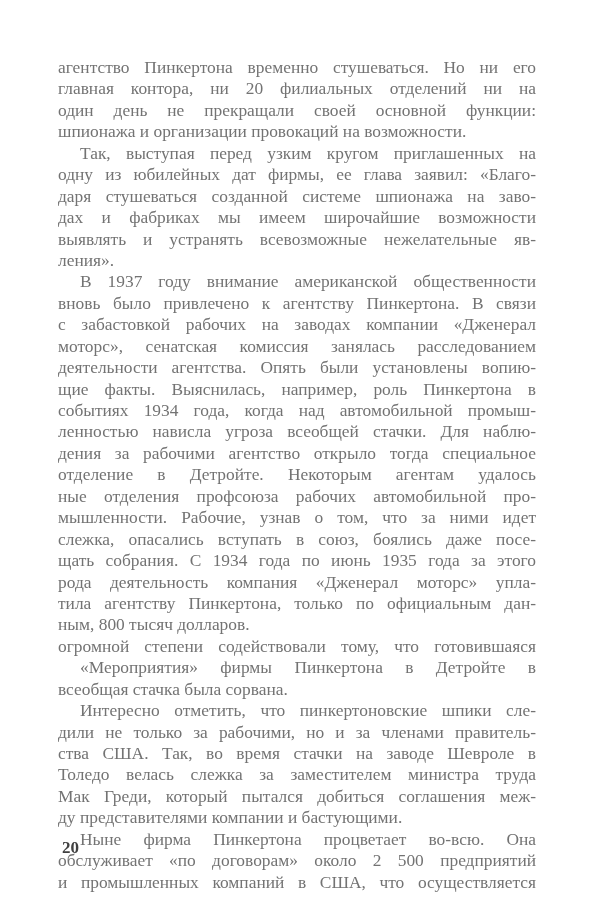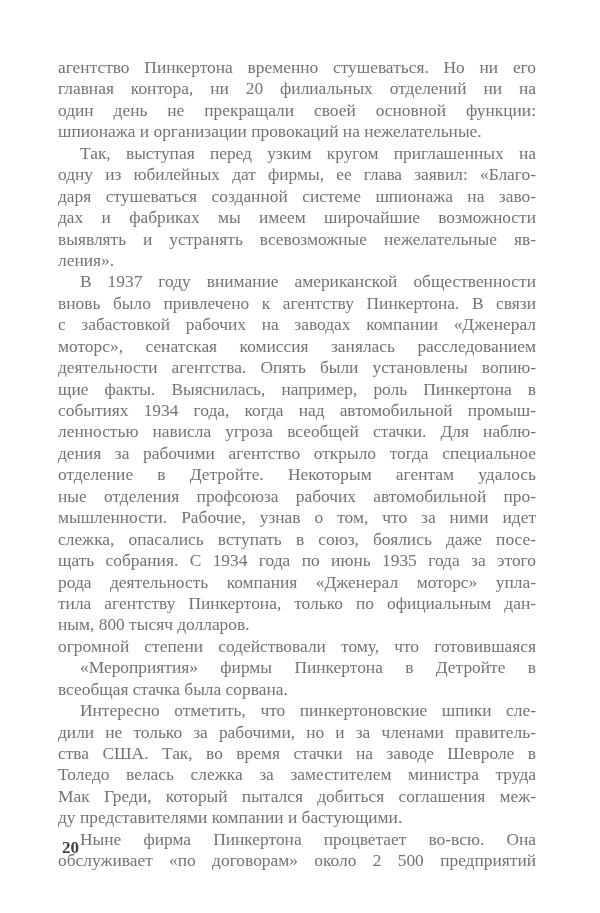--- a/index.html
+++ b/index.html
@@ -49,21 +49,21 @@
 </style>
 </head>
 <body>
 
 <div class="page">
 
   <div>
     <span class="line">агентство Пинкертона временно стушеваться. Но ни его</span>
     <span class="line">главная контора, ни 20 филиальных отделений ни на</span>
     <span class="line">один день не прекращали своей основной функции:</span>
-    <span class="line last">шпионажа и организации провокаций на нежелательные.</span>
+    <span class="line last">шпионажа и организации провокаций на возможности.</span>
   </div>
 
   <div>
     <span class="line indent">Так, выступая перед узким кругом приглашенных на</span>
     <span class="line">одну из юбилейных дат фирмы, ее глава заявил: «Благо-</span>
     <span class="line">даря стушеваться созданной системе шпионажа на заво-</span>
     <span class="line">дах и фабриках мы имеем широчайшие возможности</span>
     <span class="line">выявлять и устранять всевозможные нежелательные яв-</span>
     <span class="line last">ления».</span>
   </div>
@@ -99,17 +99,18 @@
     <span class="line">дили не только за рабочими, но и за членами правитель-</span>
     <span class="line">ства США. Так, во время стачки на заводе Шевроле в</span>
     <span class="line">Толедо велась слежка за заместителем министра труда</span>
     <span class="line">Мак Греди, который пытался добиться соглашения меж-</span>
     <span class="line last">ду представителями компании и бастующими.</span>
   </div>
 
   <div>
     <span class="line indent">Ныне фирма Пинкертона процветает во-всю. Она</span>
     <span class="line">обслуживает «по договорам» около 2 500 предприятий</span>
+    <span class="line">и промышленных компаний в США, что осуществляется</span>
 
   </div>
 </div>
 
 <div class="page-number">20</div>
 
 </body></html>

